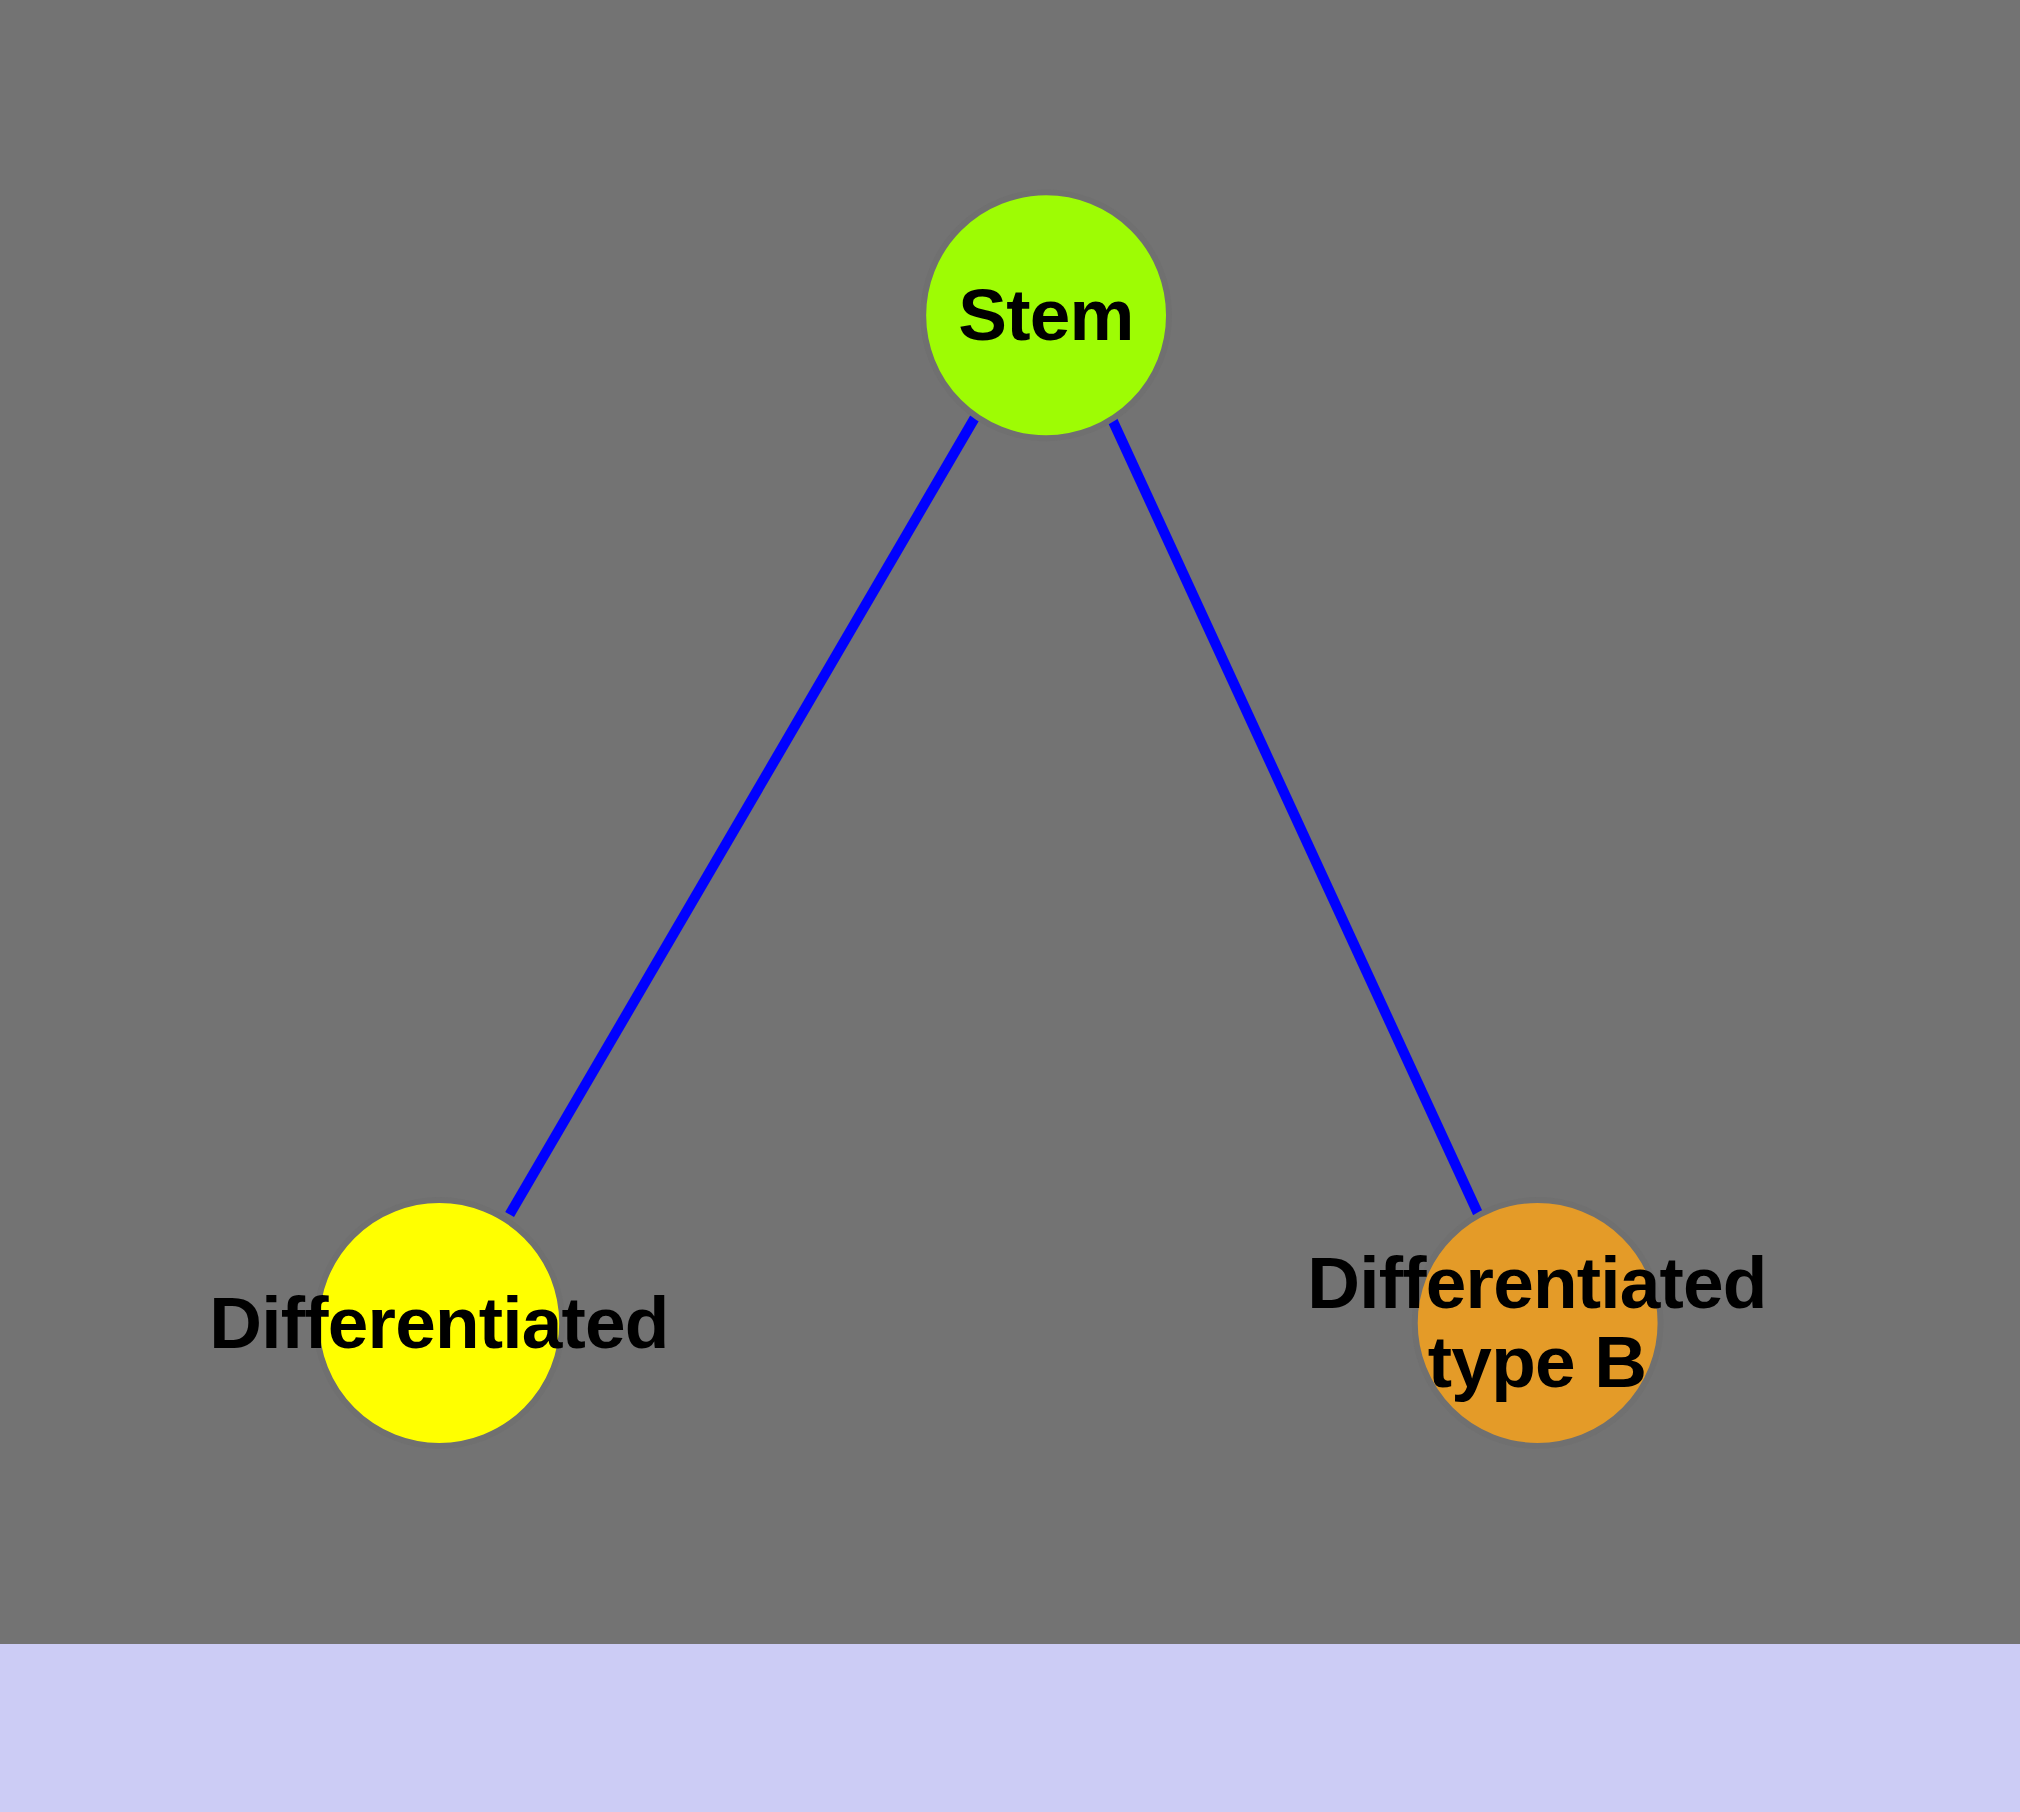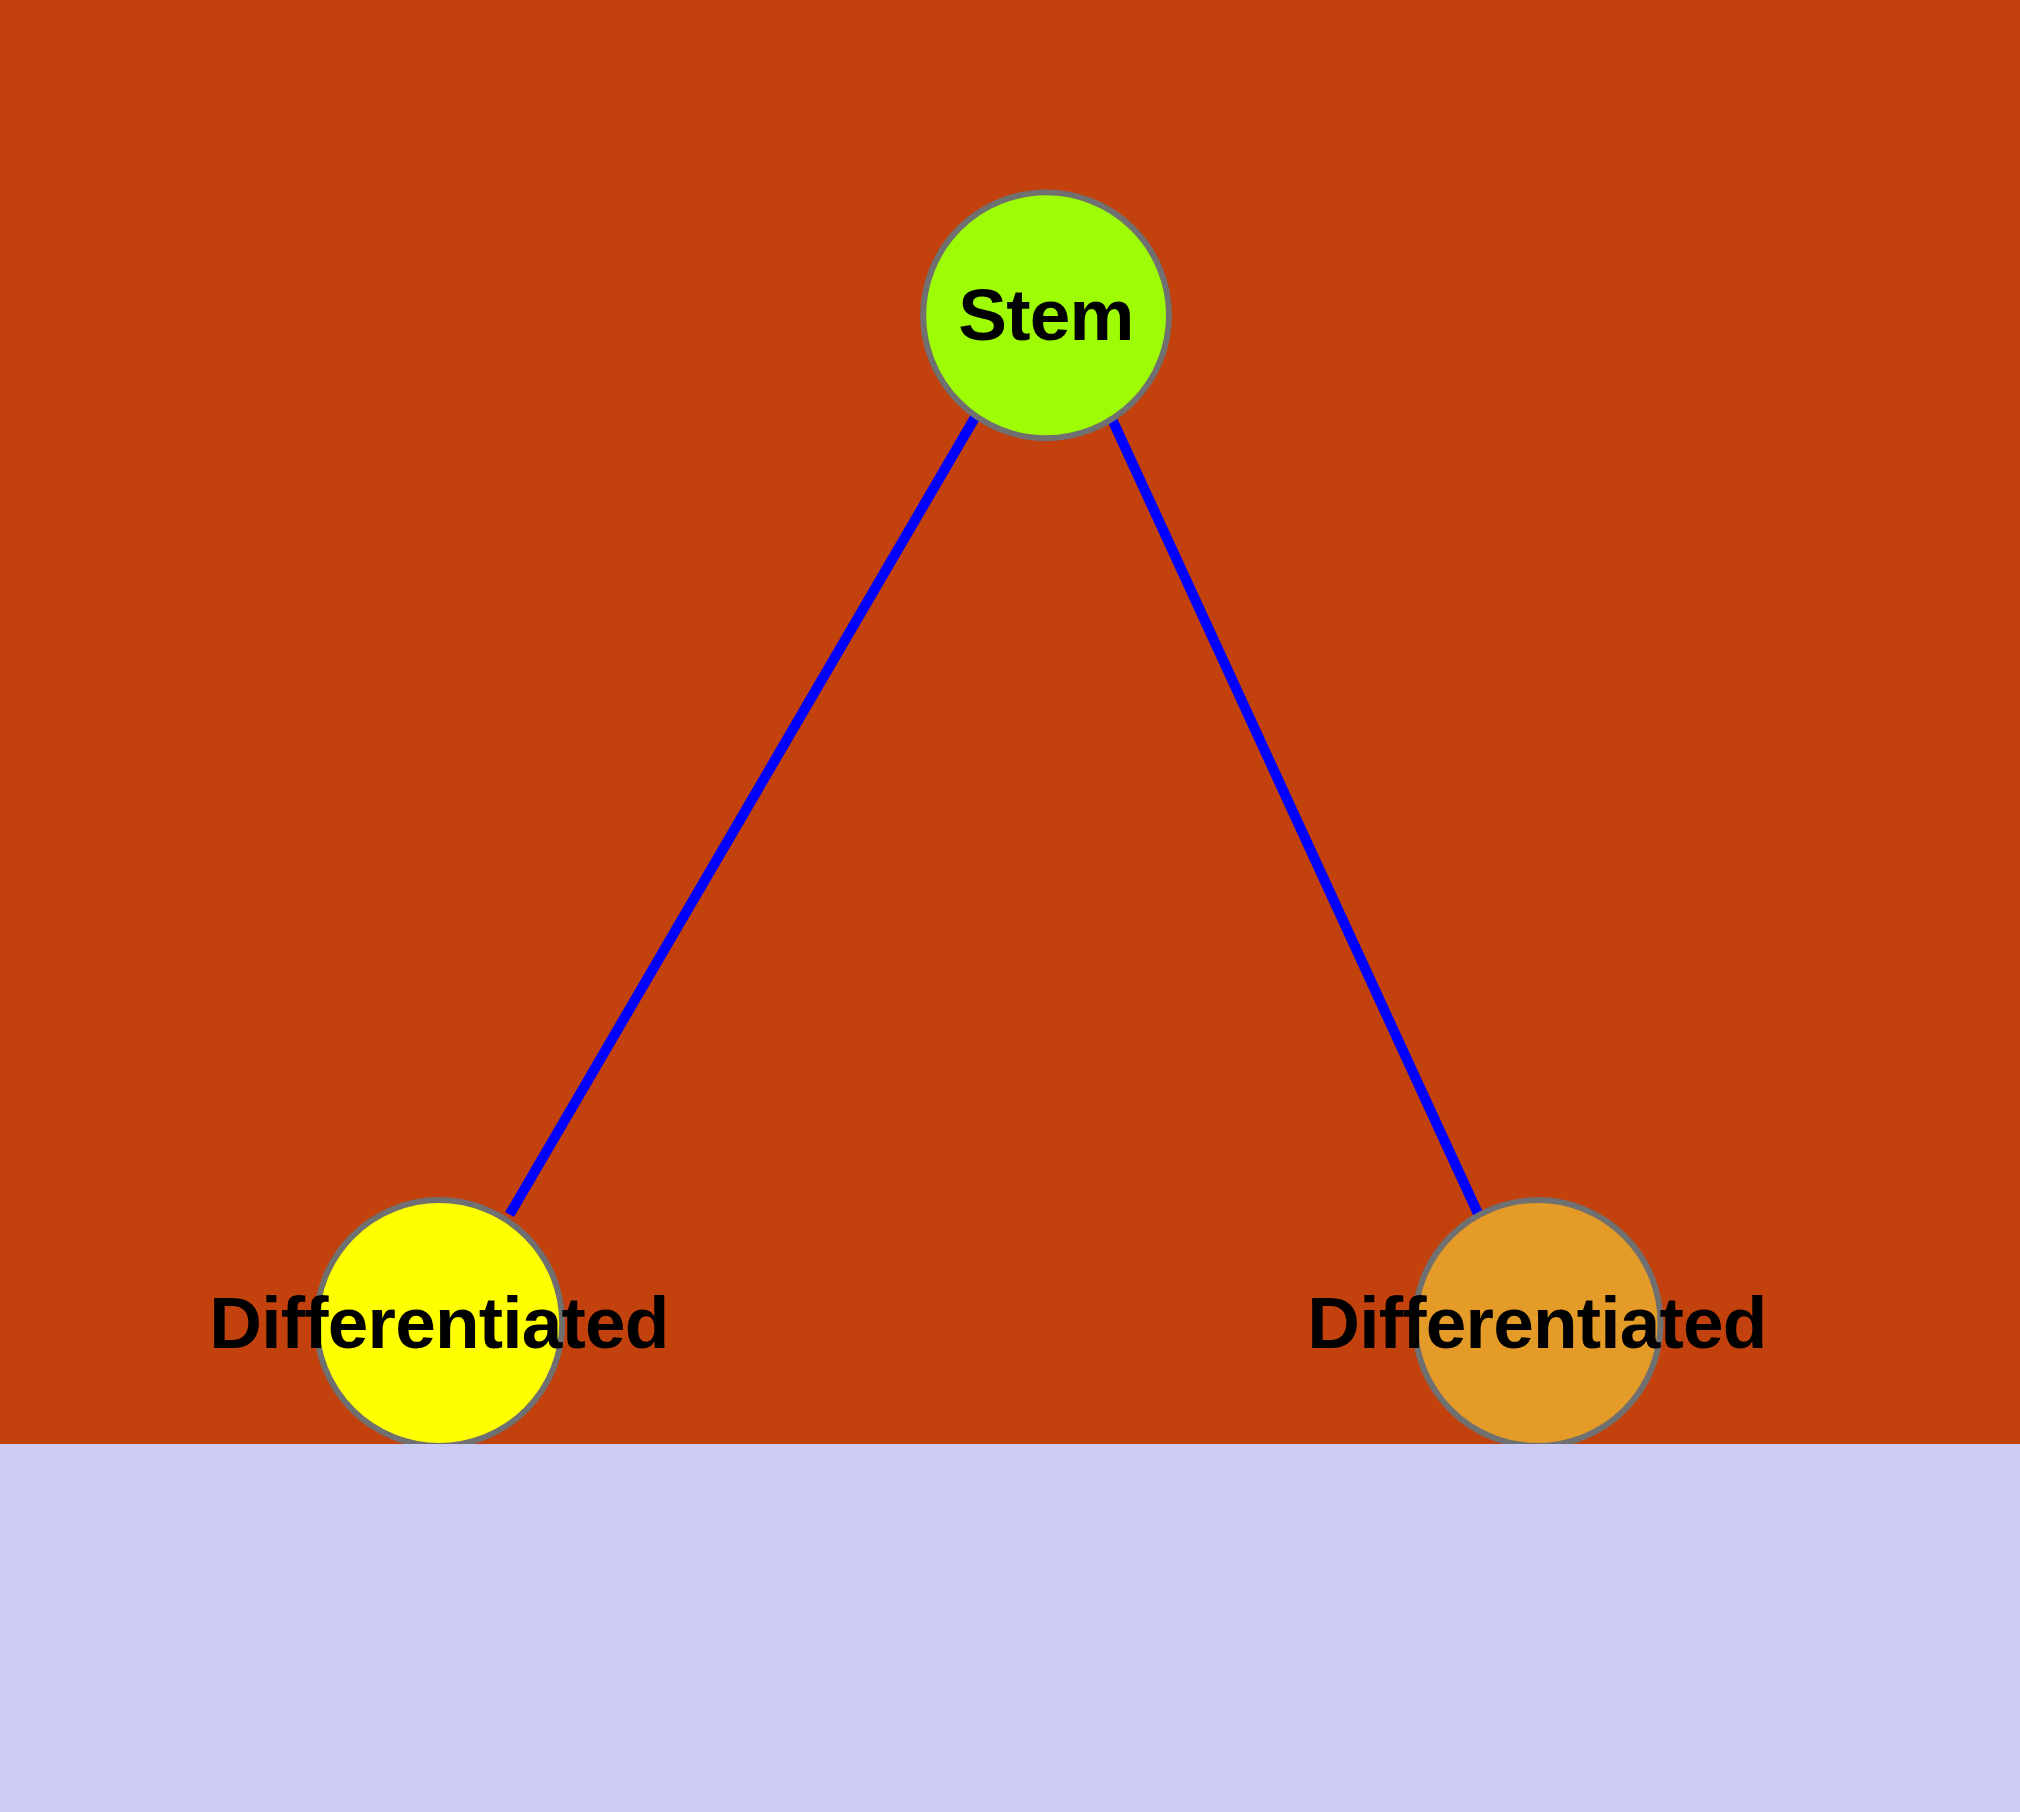--- a/index.html
+++ b/index.html
@@ -37,36 +37,36 @@
     pointer-events: none;
     transform: translate(-50%, -50%);
   }
   .label-stem   { font-size: 73px; letter-spacing: -0.8px; }
   .label-typea  { font-size: 73px; letter-spacing: -0.8px; }
   .label-typeb  { font-size: 73px; letter-spacing: -0.8px; }
 </style>
 </head>
 <body style="background: rgb(204, 204, 245);">
 
-<div id="stage" style="width: 2021px; height: 1444px; background: #c2410c;">
+<div id="stage" style="width: 2021px; height: 1644px; background: #737373;">
 
   <svg id="graph-svg" viewBox="0 0 2384 2138" style="width: 2021px; height: 1812px;">
 
     <g>
       <line id="edge0" x1="1151" y1="491" x2="601" y2="1433" stroke="#0000ff" stroke-width="12" stroke-linecap="butt"></line>
       <line id="edge1" x1="1312" y1="495" x2="1745" y2="1435" stroke="#0000ff" stroke-width="12" stroke-linecap="butt"></line>
     </g>
 
     <g>
       <circle id="node0" cx="1234" cy="372" r="145" fill="#9efc04" stroke="#707070" stroke-width="7"></circle>
       <circle id="node1" cx="518" cy="1561" r="145" fill="#ffff00" stroke="#707070" stroke-width="7"></circle>
       <circle id="node2" cx="1814" cy="1561" r="145" fill="#e49b28" stroke="#707070" stroke-width="7"></circle>
     </g>
   </svg>
 
   <div class="node-label label-stem" id="lbl-stem" style="left: 1046px; top: 315px; color: rgb(0, 0, 0);"><span>Stem</span></div>
 
   <div class="node-label label-typea" id="lbl-typea" style="left: 439px; top: 1323px; color: rgb(0, 0, 0);"><span>Differentiated</span><br></div>
 
-  <div class="node-label label-typeb" id="lbl-typeb" style="left: 1537px; top: 1323px; color: rgb(0, 0, 0);"><span>Differentiated</span><br></div>
+  <div class="node-label label-typeb" id="lbl-typeb" style="left: 1537px; top: 1323px; color: rgb(0, 0, 0);"><span>Differentiated</span><br><span>type B</span></div>
 
 </div>
 
 
 </body></html>

